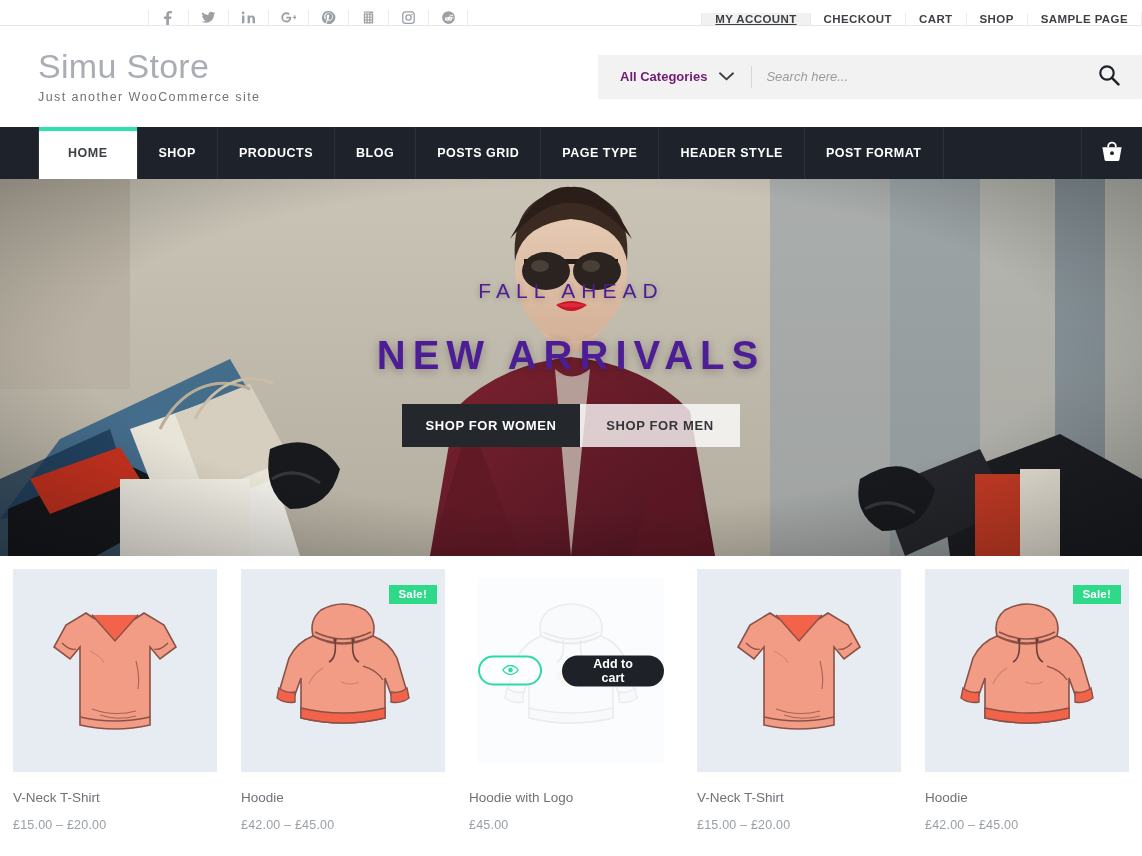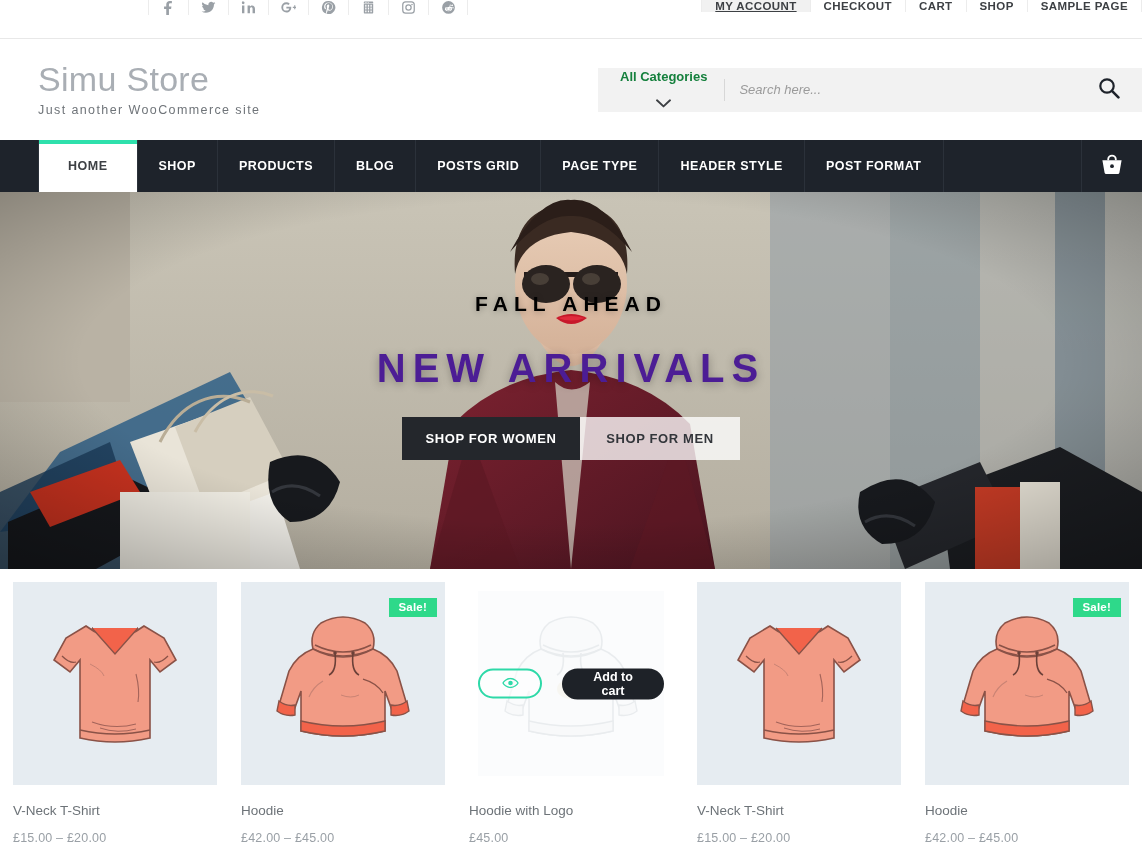--- a/index.html
+++ b/index.html
@@ -6,23 +6,23 @@
   html, body { width:1142px; height:856px; overflow:hidden; }
   body {
     font-family:"Liberation Sans", sans-serif;
     background:#ffffff;
     color:#333;
     -webkit-font-smoothing:antialiased;
   }
 
   
   .topbar {
-    height:39px;
+    height:26px;
     display:flex;
-    align-items:flex-start;
+    align-items:flex-end;
     border-bottom:1px solid #e8e8e8;
     background:#fff;
   }
   .social-wrap { display:flex; align-items:stretch; margin-left:148px; }
   .social-ico {
     width:40px;
     display:flex; align-items:center; justify-content:center;
     border-left:1px solid #ececec;
     color:#9aa0a6;
     cursor:pointer;
@@ -75,24 +75,23 @@
     background:#f2f2f2;
     display:flex;
     align-items:center;
     margin-right:0;
   }
   .cat-select {
     display:flex; align-items:center; gap:12px;
     padding:0 17px 0 22px;
     font-size:13px;
     font-weight:bold;
-    color:#15803d;
+    color:#701a75;
     cursor:pointer;
     white-space:nowrap;
-    flex-direction:column;
   }
   .chev { display:block; }
   .search-divider { width:1px; height:22px; background:#d7d7d7; }
   .search-input {
     flex:1;
     border:none;
     outline:none;
     background:transparent;
     font-family:"Liberation Sans", sans-serif;
     font-size:13px;
@@ -157,22 +156,22 @@
   .hero-bg { position:absolute; inset:0; }
   .hero-overlay {
     position:absolute; inset:0;
     display:flex; flex-direction:column;
     align-items:center; justify-content:center;
     padding-bottom:10px;
   }
   .hero-sub {
     font-size:21px;
     letter-spacing:6px;
-    color:#000000;
-    font-weight:700;
+    color:#4c1d95;
+    font-weight:400;
     text-shadow:0 1px 6px rgba(0,0,0,.28);
   }
   .hero-title {
     font-size:40px;
     font-weight:bold;
     letter-spacing:7px;
     color:#4c1d95;
     margin-top:31px;
     line-height:1.05;
     text-shadow:0 2px 10px rgba(0,0,0,.3);

